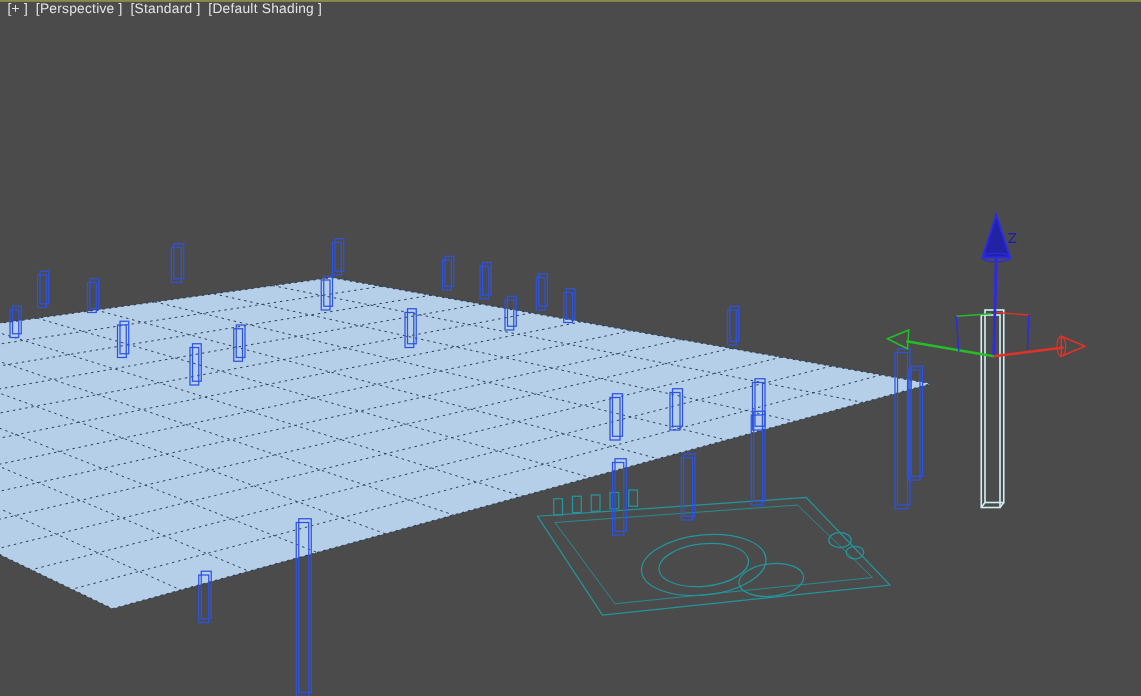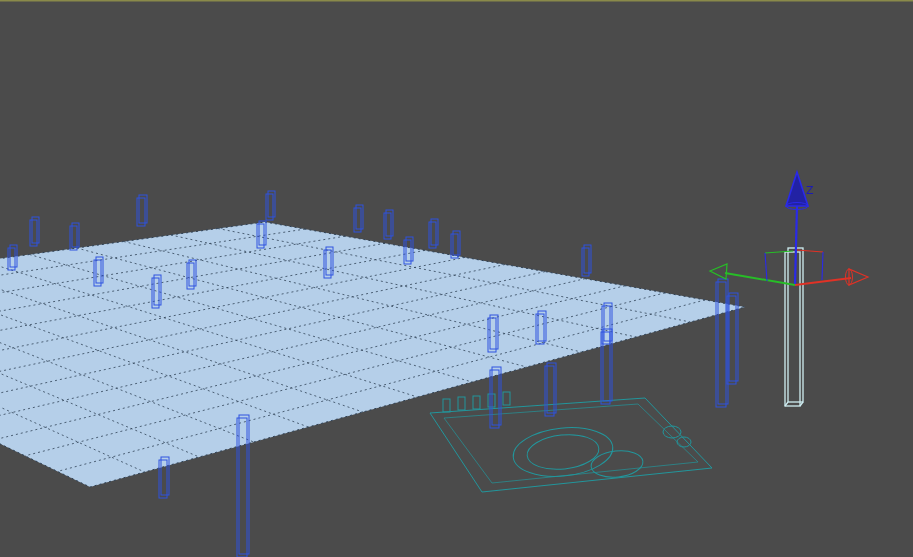--- a/index.html
+++ b/index.html
@@ -129,13 +129,19 @@
         <polygon points="868,277 849,269 849,285" stroke="#e03226" stroke-width="1.2"></polygon>
         <ellipse cx="849" cy="277" rx="3.5" ry="8" stroke="#e03226" stroke-width="1"></ellipse>
         <line x1="795" y1="285" x2="725" y2="273" stroke="#27bd27" stroke-width="2"></line>
         <polygon points="710,271 727,264 726,279" stroke="#27bd27" stroke-width="1.2"></polygon>
         <line x1="765" y1="253" x2="793" y2="251" stroke="#27bd27" stroke-width="1.1"></line>
         <line x1="765" y1="253" x2="767" y2="281" stroke="#2a2ae8" stroke-width="1.1"></line>
         <line x1="823" y1="252" x2="797" y2="250" stroke="#e03226" stroke-width="1.1"></line>
         <line x1="823" y1="252" x2="822" y2="280" stroke="#2a2ae8" stroke-width="1.1"></line>
       </g>
     </svg>
+  <div class="vp-label" style="color: rgb(228, 228, 228);">
+    <span>[+ ]</span>
+    <span>[Perspective ]</span>
+    <span>[Standard ]</span>
+    <span>[Default Shading ]</span>
+  </div>
 </div>
 
 </body></html>

